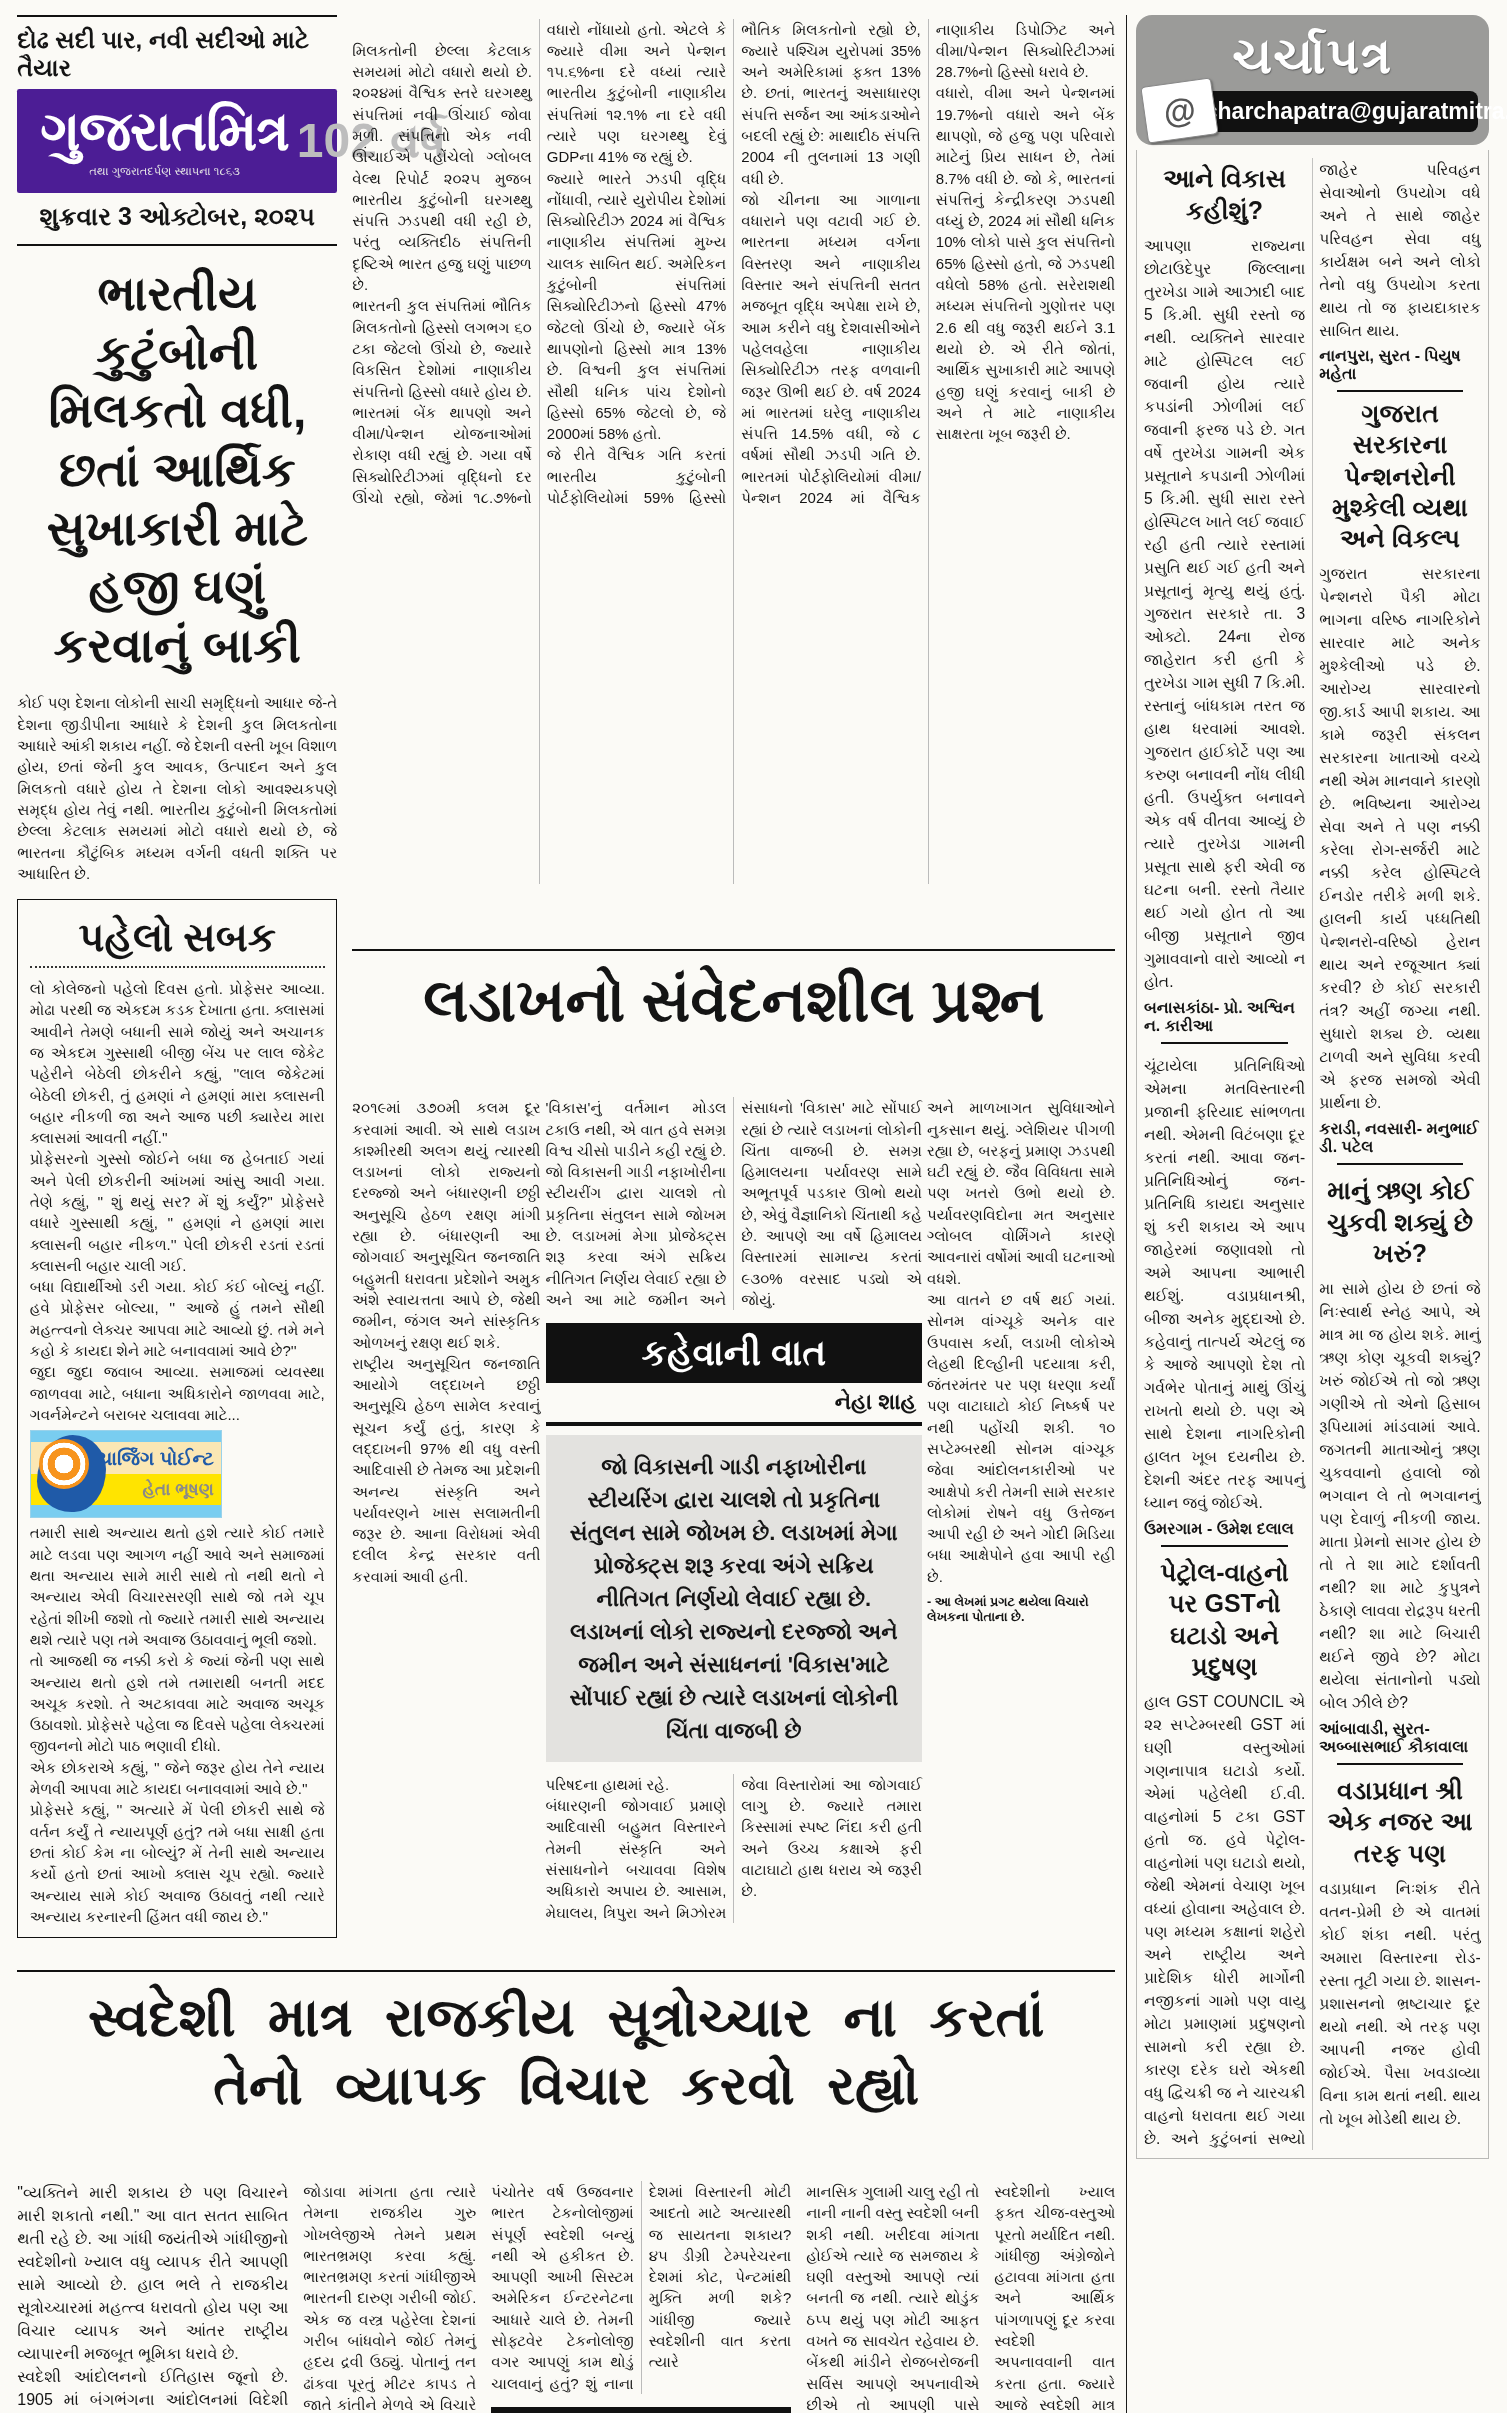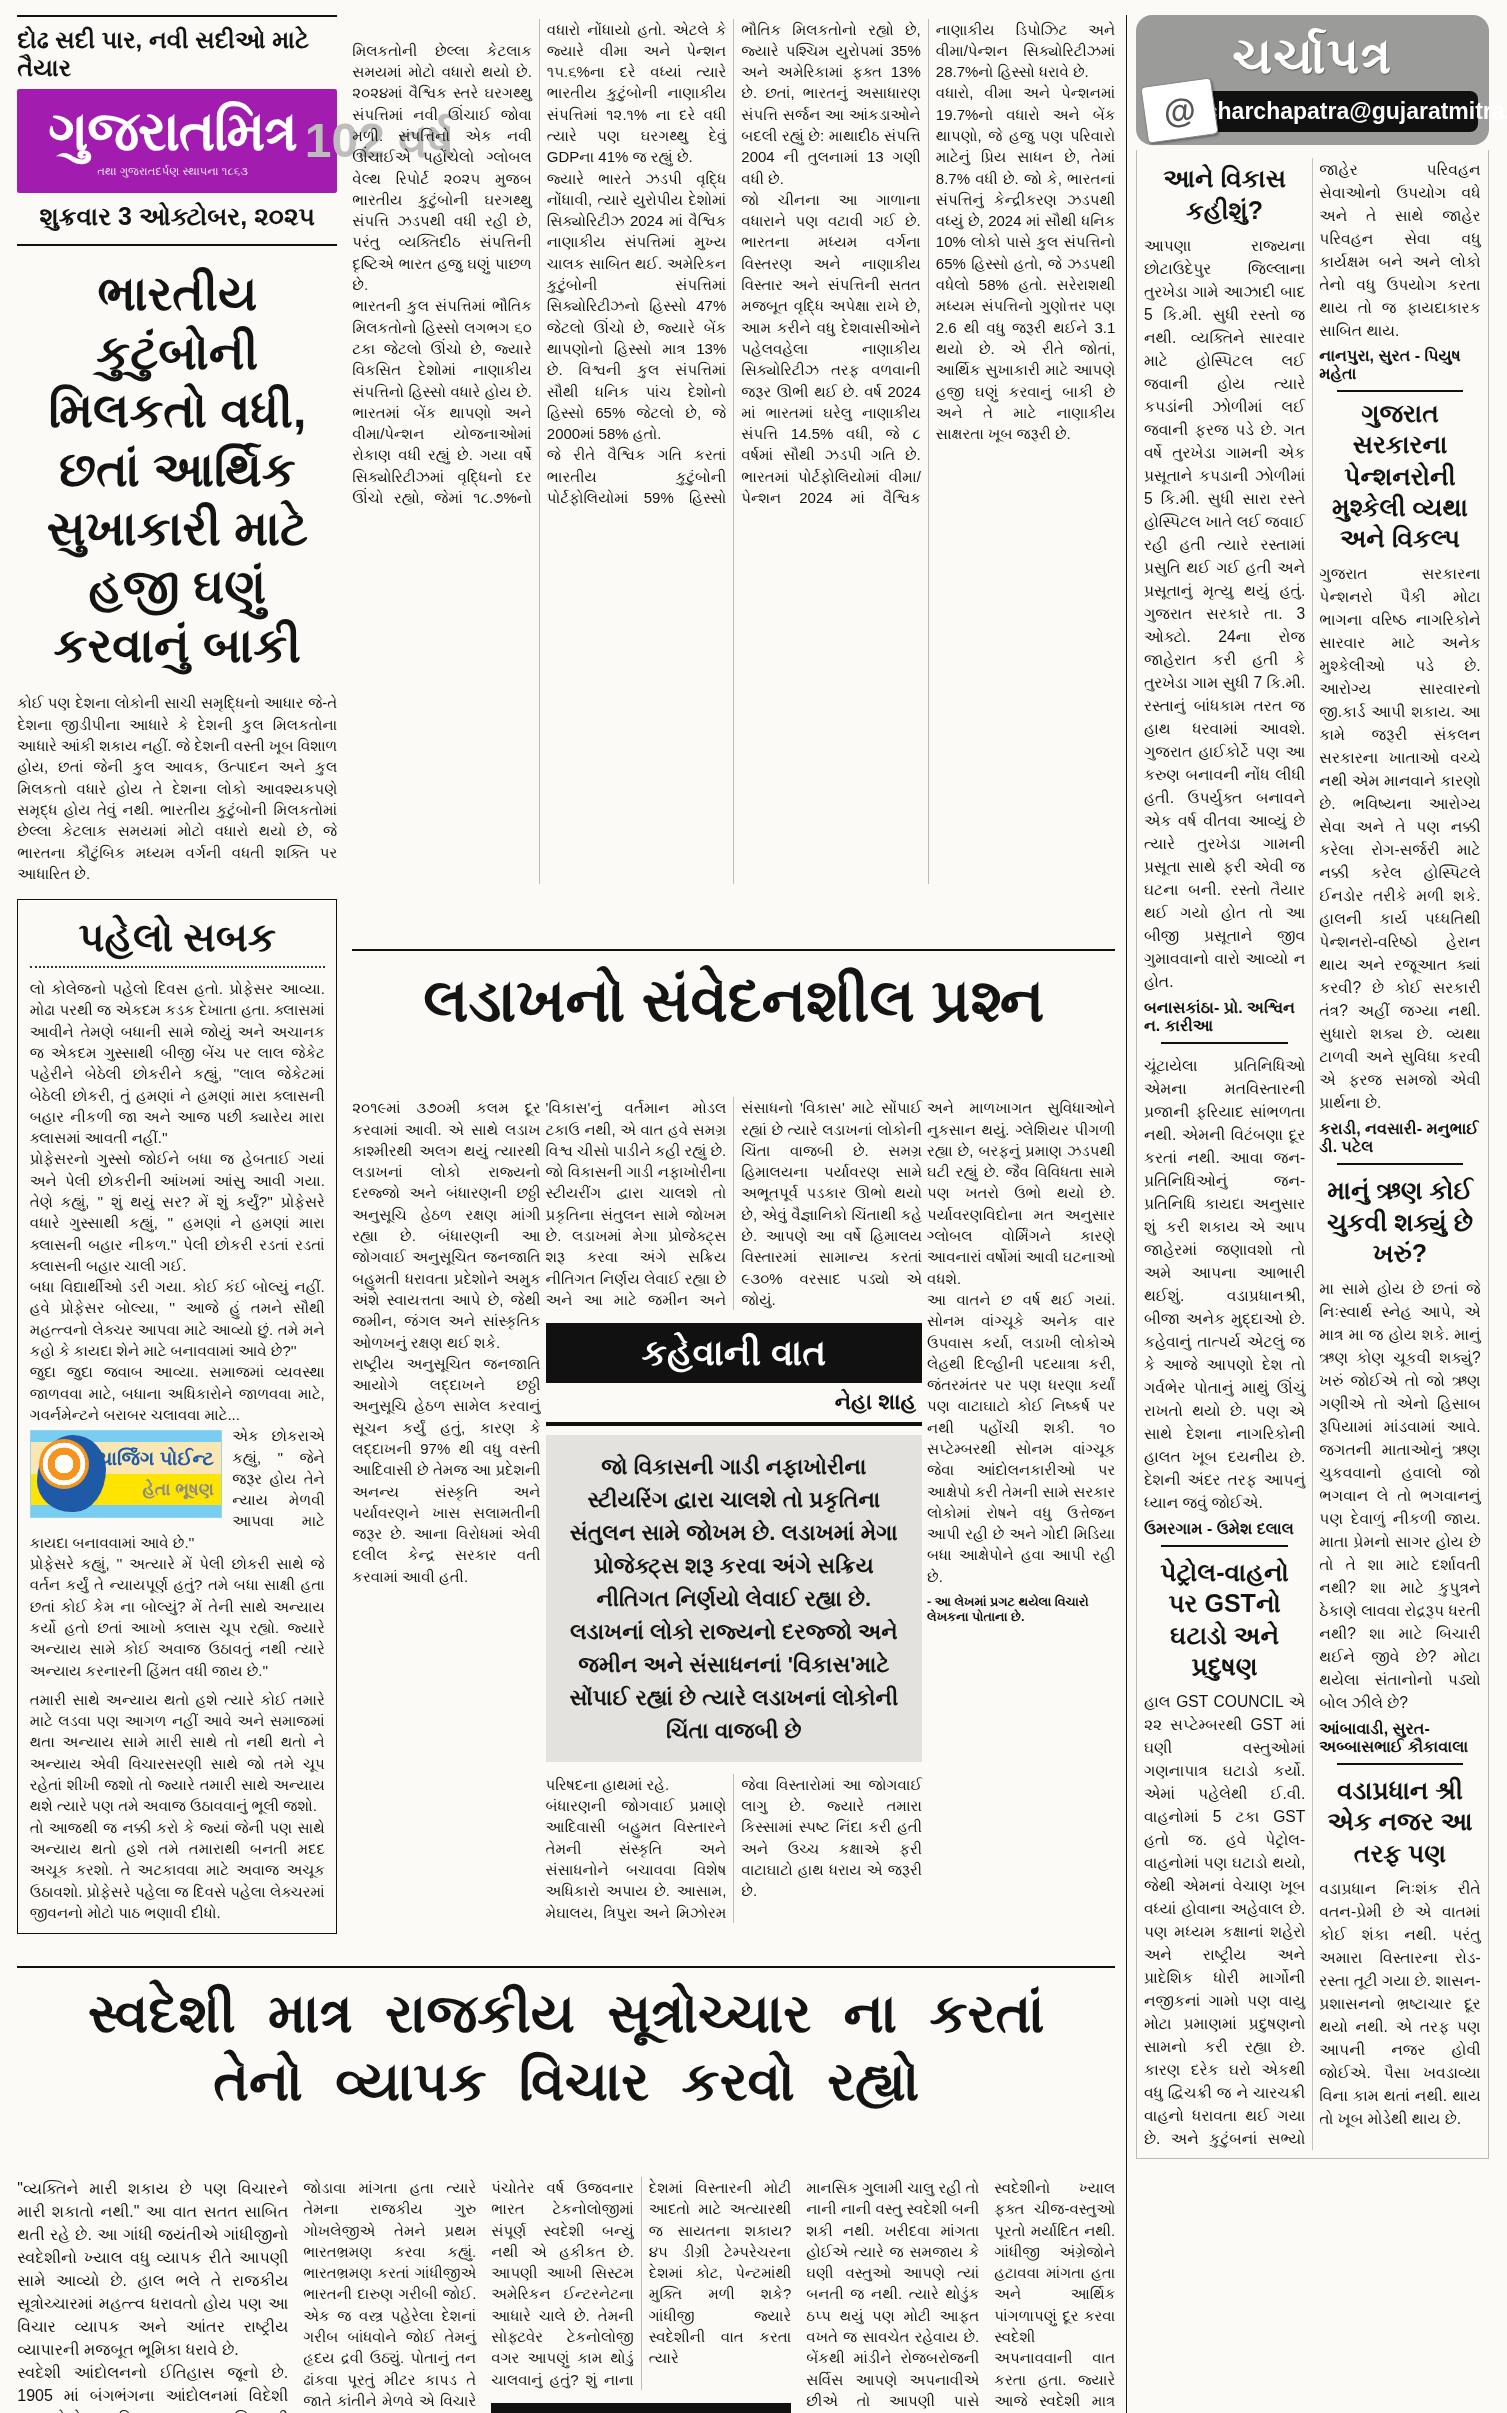--- a/index.html
+++ b/index.html
@@ -10,21 +10,21 @@
     display:grid;grid-template-columns:1098px 10.4px 363px;
   }
   .main{min-width:0;}
   .rightcol{min-width:0;border-left:1.7px solid #1a1a1a;padding-left:9.2px;}
   .spacer{}
   
   .toprow{display:flex;gap:15px;}
   .mast{width:320px;flex:0 0 320px;}
   .mast .rule{border-top:2.9px solid #111;margin:0 0 3.5px;}
   .tagline{font-weight:bold;font-size:24px;text-align:left;padding:5.8px 0 7px;}
-  .mastbox{background:#a21caf;color:#fff;display:flex;align-items:center;justify-content:space-between;padding:15px 31px;border-radius:2.3px;}
+  .mastbox{background:#4c1d95;color:#fff;display:flex;align-items:center;justify-content:space-between;padding:15px 23px;border-radius:2.3px;}
   .mastlogo{font-weight:bold;font-size:55px;line-height:1;letter-spacing:-1.2px;}
   .mastsub{font-size:11.5px;color:#e7e7e7;margin-top:5.8px;text-align:center;}
   .mastyears{font-weight:bold;font-size:48px;color:#bdbdbd;line-height:1;padding-left:8px;white-space:nowrap;}
   .mastdate{font-weight:bold;font-size:25px;text-align:center;padding:9.2px 0;}
   .mast .rule2{border-top:2.9px solid #111;margin-top:2.3px;}
   
   .a1-head{font-weight:bold;font-size:48px;line-height:1.22;text-align:center;margin:19.6px 3.5px 17.3px;}
   .bodytext{font-size:15px;line-height:21.3px;text-align:justify;white-space:pre-line;}
   .a1-intro{margin-top:3.5px;}
   .a1-cols{flex:1;column-count:4;column-gap:15px;column-rule:0.6px solid #bbb;margin-top:3.5px;}
@@ -115,24 +115,24 @@
 બધા વિદ્યાર્થીઓ ડરી ગયા. કોઈ કંઈ બોલ્યું નહીં. હવે પ્રોફેસર બોલ્યા, '' આજે હું તમને સૌથી મહત્ત્વનો લેક્ચર આપવા માટે આવ્યો છું. તમે મને કહો કે કાયદા શેને માટે બનાવવામાં આવે છે?''
 જુદા જુદા જવાબ આવ્યા. સમાજમાં વ્યવસ્થા જાળવવા માટે, બધાના અધિકારોને જાળવવા માટે, ગવર્નમેન્ટને બરાબર ચલાવવા માટે...</div>
         <div class="cp-logo">
           <div class="cp-s1"></div>
           <div class="cp-s2">ચાર્જિંગ પોઈન્ટ</div>
           <div class="cp-s3">હેતા ભૂષણ</div>
           <div class="cp-s4"></div>
           <div class="cp-head"></div>
           <div class="cp-burst"></div>
         </div>
+        <div class="bodytext" style="clear:both;margin-top:8px;">તમારી સાથે અન્યાય થતો હશે ત્યારે કોઈ તમારે માટે લડવા પણ આગળ નહીં આવે અને સમાજમાં થતા અન્યાય સામે મારી સાથે તો નથી થતો ને અન્યાય એવી વિચારસરણી સાથે જો તમે ચૂપ રહેતાં શીખી જશો તો જ્યારે તમારી સાથે અન્યાય થશે ત્યારે પણ તમે અવાજ ઉઠાવવાનું ભૂલી જશો.
+તો આજથી જ નક્કી કરો કે જ્યાં જેની પણ સાથે અન્યાય થતો હશે તમે તમારાથી બનતી મદદ અચૂક કરશો. તે અટકાવવા માટે અવાજ અચૂક ઉઠાવશો. પ્રોફેસરે પહેલા જ દિવસે પહેલા લેક્ચરમાં જીવનનો મોટો પાઠ ભણાવી દીધો.</div>
         <div class="bodytext">એક છોકરાએ કહ્યું, '' જેને જરૂર હોય તેને ન્યાય મેળવી આપવા માટે કાયદા બનાવવામાં આવે છે.''
 પ્રોફેસરે કહ્યું, '' અત્યારે મેં પેલી છોકરી સાથે જે વર્તન કર્યું તે ન્યાયપૂર્ણ હતું? તમે બધા સાક્ષી હતા છતાં કોઈ કેમ ના બોલ્યું? મેં તેની સાથે અન્યાય કર્યો હતો છતાં આખો ક્લાસ ચૂપ રહ્યો. જ્યારે અન્યાય સામે કોઈ અવાજ ઉઠાવતું નથી ત્યારે અન્યાય કરનારની હિંમત વધી જાય છે.''</div>
-        <div class="bodytext" style="clear:both;margin-top:8px;">તમારી સાથે અન્યાય થતો હશે ત્યારે કોઈ તમારે માટે લડવા પણ આગળ નહીં આવે અને સમાજમાં થતા અન્યાય સામે મારી સાથે તો નથી થતો ને અન્યાય એવી વિચારસરણી સાથે જો તમે ચૂપ રહેતાં શીખી જશો તો જ્યારે તમારી સાથે અન્યાય થશે ત્યારે પણ તમે અવાજ ઉઠાવવાનું ભૂલી જશો.
-તો આજથી જ નક્કી કરો કે જ્યાં જેની પણ સાથે અન્યાય થતો હશે તમે તમારાથી બનતી મદદ અચૂક કરશો. તે અટકાવવા માટે અવાજ અચૂક ઉઠાવશો. પ્રોફેસરે પહેલા જ દિવસે પહેલા લેક્ચરમાં જીવનનો મોટો પાઠ ભણાવી દીધો.</div>
       </div>
 
       <div class="ladakh">
         <h2 class="ladakh-head">લડાખનો સંવેદનશીલ પ્રશ્ન</h2>
         <div class="ladakh-cols">
           <div class="lcol bodytext">૨૦૧૯માં ૩૭૦મી કલમ દૂર કરવામાં આવી. એ સાથે લડાખ કાશ્મીરથી અલગ થયું ત્યારથી લડાખનાં લોકો રાજ્યનો દરજ્જો અને બંધારણની છઠ્ઠી અનુસૂચિ હેઠળ રક્ષણ માંગી રહ્યા છે. બંધારણની આ જોગવાઈ અનુસૂચિત જનજાતિ બહુમતી ધરાવતા પ્રદેશોને અમુક અંશે સ્વાયત્તતા આપે છે, જેથી જમીન, જંગલ અને સાંસ્કૃતિક ઓળખનું રક્ષણ થઈ શકે.
 રાષ્ટ્રીય અનુસૂચિત જનજાતિ આયોગે લદ્દાખને છઠ્ઠી અનુસૂચિ હેઠળ સામેલ કરવાનું સૂચન કર્યું હતું, કારણ કે લદ્દાખની 97% થી વધુ વસ્તી આદિવાસી છે તેમજ આ પ્રદેશની અનન્ય સંસ્કૃતિ અને પર્યાવરણને ખાસ સલામતીની જરૂર છે. આના વિરોધમાં એવી દલીલ કેન્દ્ર સરકાર વતી કરવામાં આવી હતી.</div>
           <div class="lmid">
             <div class="twocol bodytext">'વિકાસ'નું વર્તમાન મોડલ ટકાઉ નથી, એ વાત હવે સમગ્ર વિશ્વ ચીસો પાડીને કહી રહ્યું છે. જો વિકાસની ગાડી નફાખોરીના સ્ટીયરીંગ દ્વારા ચાલશે તો પ્રકૃતિના સંતુલન સામે જોખમ છે. લડાખમાં મેગા પ્રોજેક્ટ્સ શરૂ કરવા અંગે સક્રિય નીતિગત નિર્ણય લેવાઈ રહ્યા છે અને આ માટે જમીન અને સંસાધનો 'વિકાસ' માટે સોંપાઈ રહ્યાં છે ત્યારે લડાખનાં લોકોની ચિંતા વાજબી છે. સમગ્ર હિમાલયના પર્યાવરણ સામે અભૂતપૂર્વ પડકાર ઊભો થયો છે, એવું વૈજ્ઞાનિકો ચિંતાથી કહે છે. આપણે આ વર્ષે હિમાલય વિસ્તારમાં સામાન્ય કરતાં ૯૩૦% વરસાદ પડ્યો એ જોયું.</div>
             <div class="blackbar">કહેવાની વાત</div>

